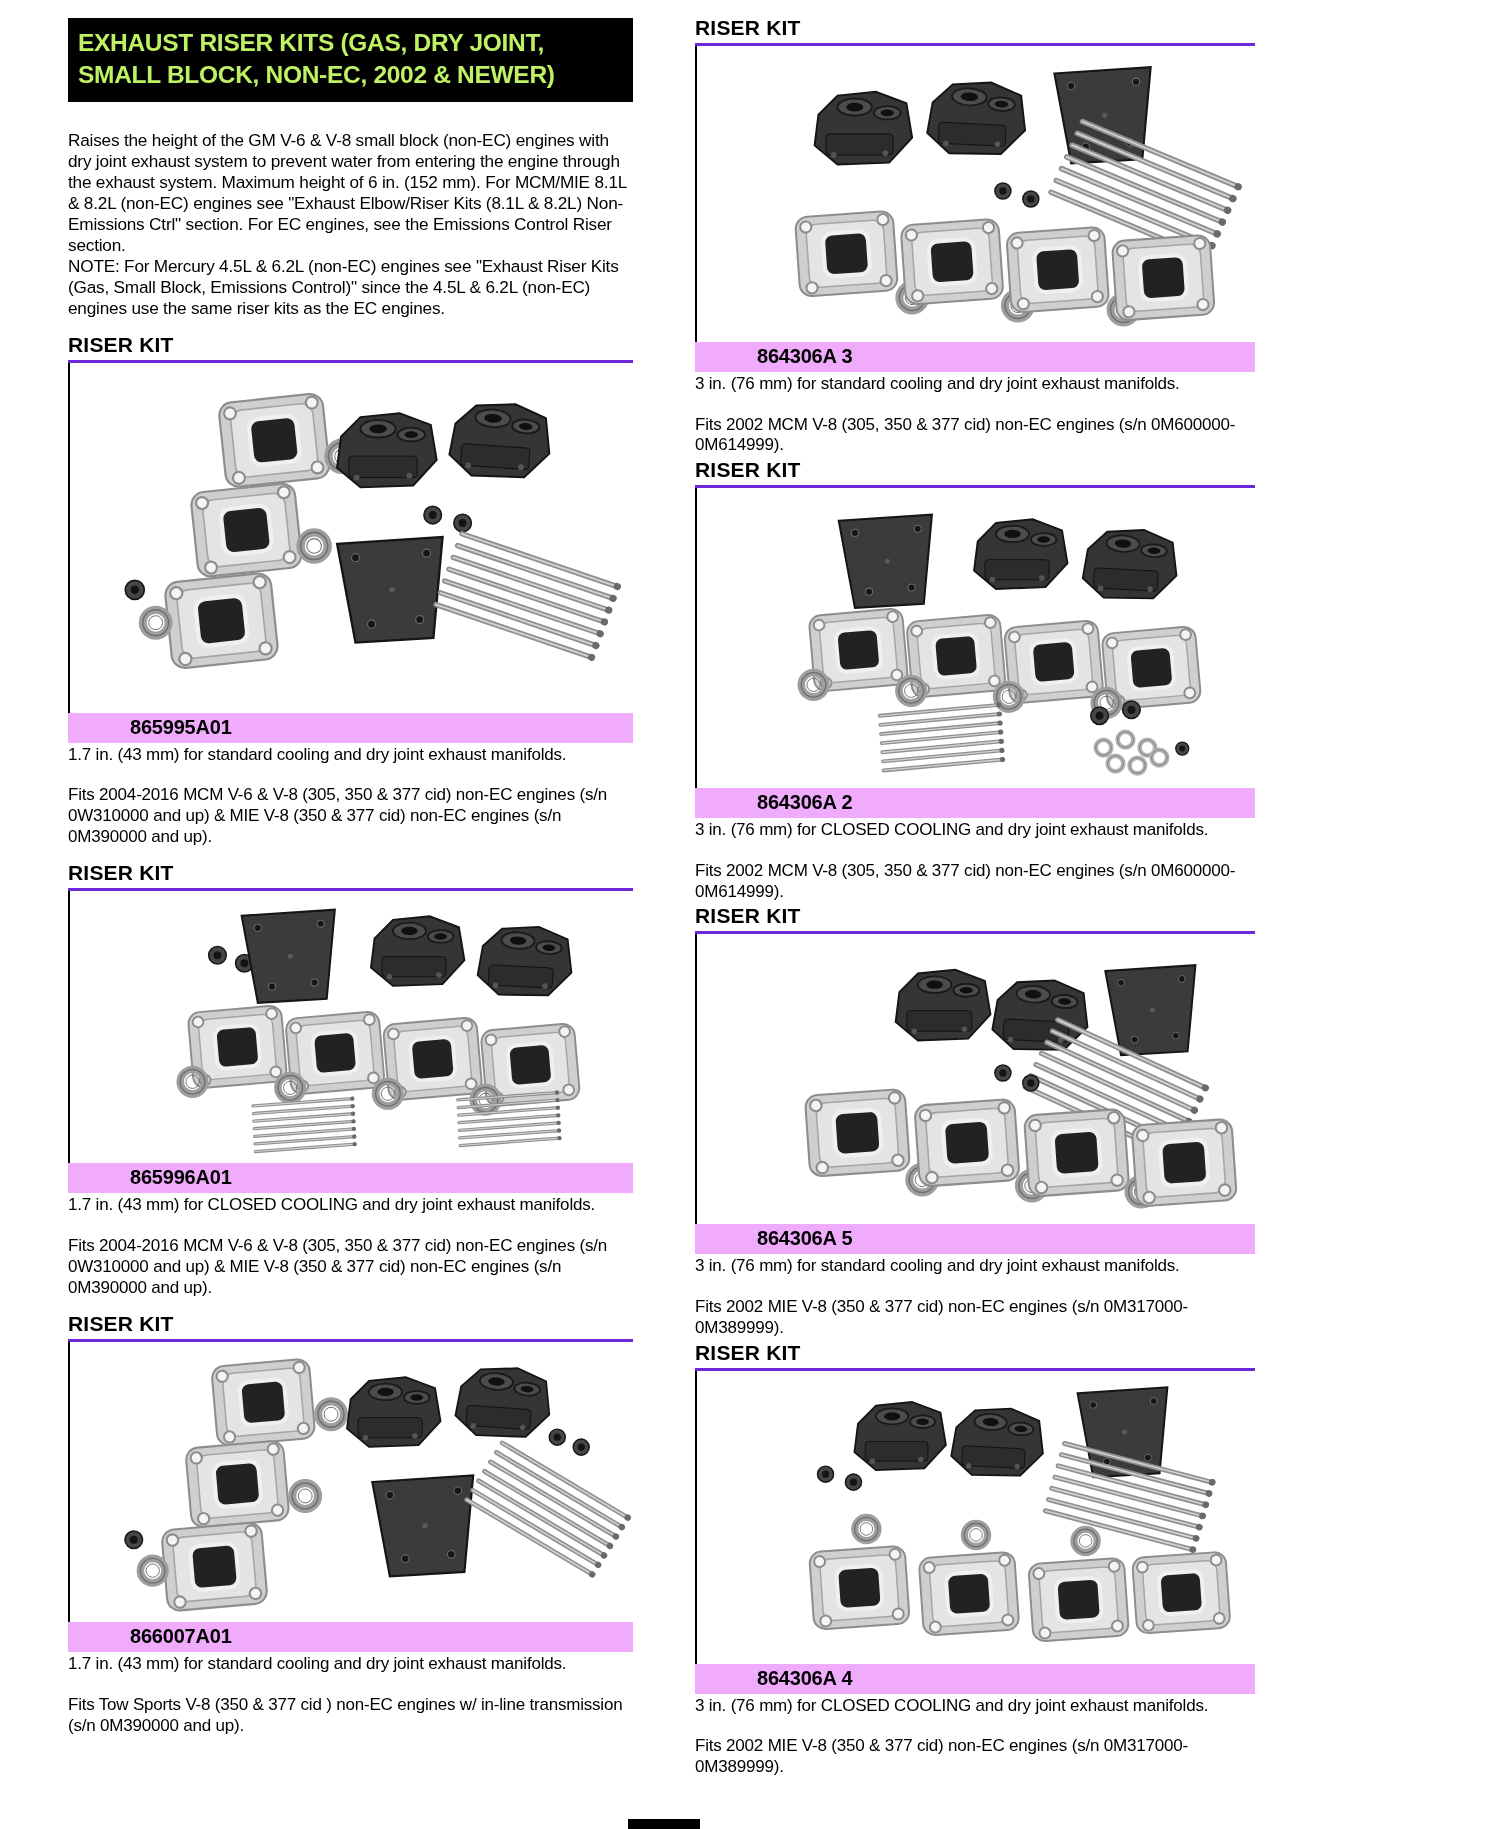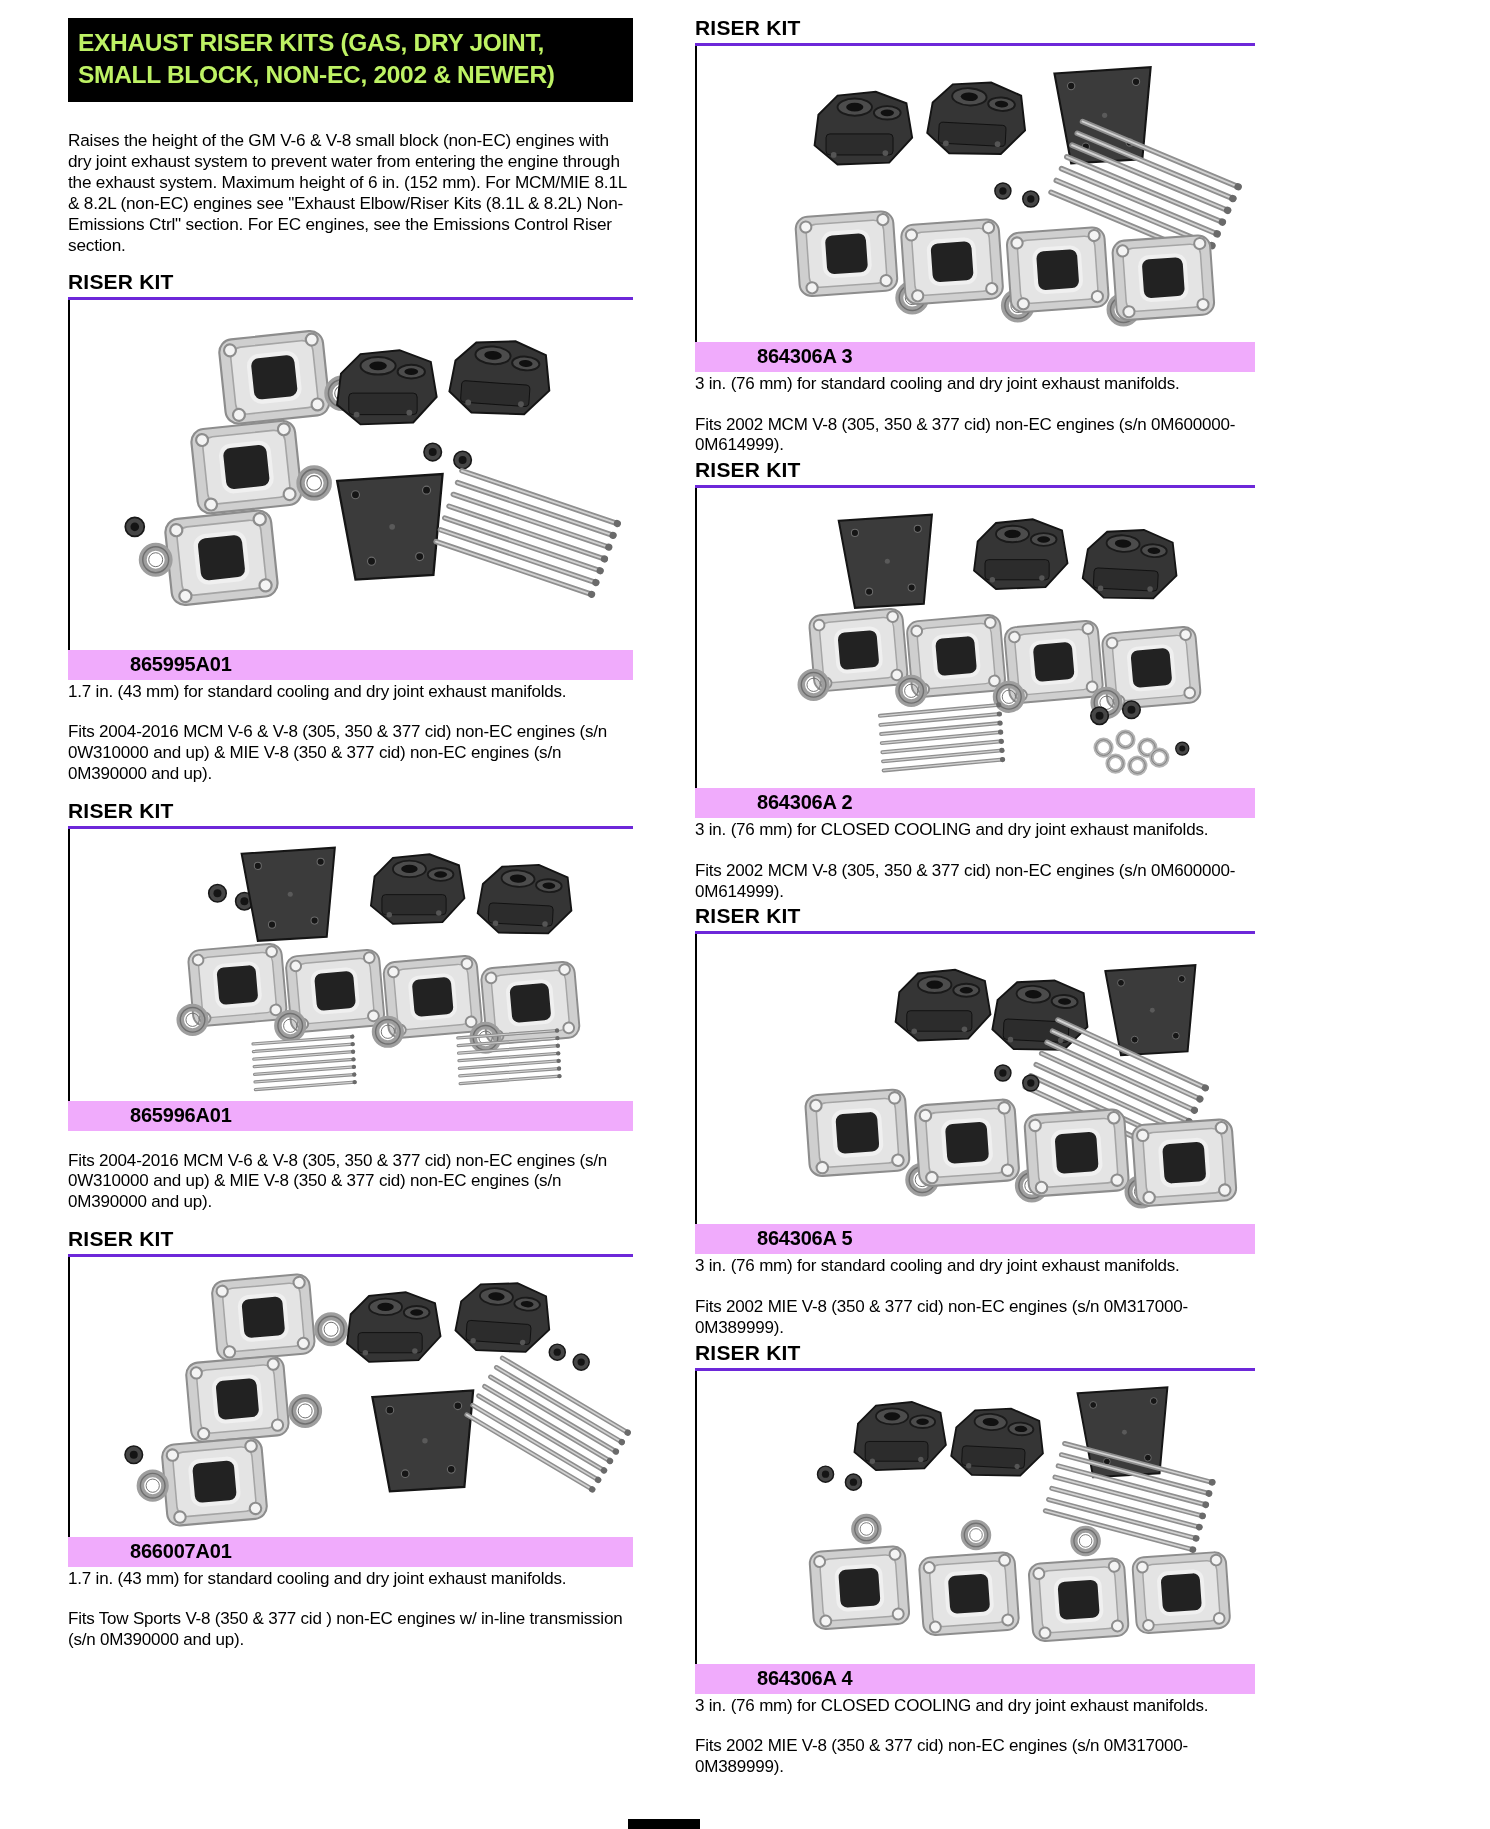--- a/index.html
+++ b/index.html
@@ -107,20 +107,21 @@
 </svg>
 
 <div class="page">
   <div class="page-mark"></div>
 
   <div class="col col-left">
     <div class="title-box">EXHAUST RISER KITS (GAS, DRY JOINT, SMALL BLOCK, NON-EC, 2002 &amp; NEWER)</div>
 
     <div class="intro-block">
       <p>Raises the height of the GM V-6 &amp; V-8 small block (non-EC) engines with dry joint exhaust system to prevent water from entering the engine through the exhaust system. Maximum height of 6 in. (152 mm). For MCM/MIE 8.1L &amp; 8.2L (non-EC) engines see "Exhaust Elbow/Riser Kits (8.1L &amp; 8.2L) Non-Emissions Ctrl" section. For EC engines, see the Emissions Control Riser section.</p>
+      <p>NOTE: For Mercury 4.5L &amp; 6.2L (non-EC) engines see "Exhaust Riser Kits (Gas, Small Block, Emissions Control)" since the 4.5L &amp; 6.2L (non-EC) engines use the same riser kits as the EC engines.</p>
     </div>
 
     <section>
       <h2 class="riser-heading">RISER KIT</h2>
       <div class="img-frame" style="height:350px">
         <svg viewBox="0 0 565 350">
           <use href="#g" x="150" y="28" width="110" height="98" transform="rotate(-6 205 77)"></use>
           <use href="#o" x="252" y="72" width="42" height="42"></use>
           <use href="#g" x="122" y="118" width="110" height="98" transform="rotate(-6 177 167)"></use>
           <use href="#o" x="224" y="162" width="42" height="42"></use>
@@ -155,20 +156,21 @@
           <use href="#o" x="202" y="178" width="38" height="38"></use>
           <use href="#g" x="314" y="124" width="100" height="88" transform="rotate(-5 364 168)"></use>
           <use href="#o" x="300" y="184" width="38" height="38"></use>
           <use href="#g" x="412" y="130" width="100" height="88" transform="rotate(-5 462 174)"></use>
           <use href="#o" x="398" y="190" width="38" height="38"></use>
           <use href="#s" x="140" y="206" width="190" height="60" transform="rotate(-3 235 236)"></use>
           <use href="#s" x="348" y="200" width="185" height="60" transform="rotate(-3 440 230)"></use>
         </svg>
       </div>
       <div class="part-bar"><span>865996A01</span></div>
+      <p class="desc">1.7 in. (43 mm) for CLOSED COOLING and dry joint exhaust manifolds.</p>
       <p class="fits">Fits 2004-2016 MCM V-6 &amp; V-8 (305, 350 &amp; 377 cid) non-EC engines (s/n 0W310000 and up) &amp; MIE V-8 (350 &amp; 377 cid) non-EC engines (s/n 0M390000 and up).</p>
     </section>
 
     <section>
       <h2 class="riser-heading">RISER KIT</h2>
       <div class="img-frame" style="height:280px">
         <svg viewBox="0 0 565 280">
           <use href="#g" x="142" y="14" width="104" height="92" transform="rotate(-5 194 60)"></use>
           <use href="#o" x="242" y="52" width="40" height="40"></use>
           <use href="#g" x="116" y="96" width="104" height="92" transform="rotate(-5 168 142)"></use>

